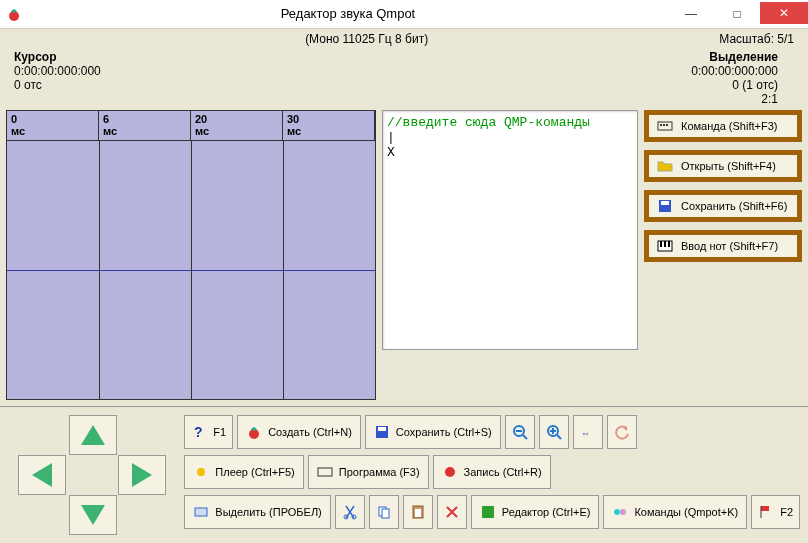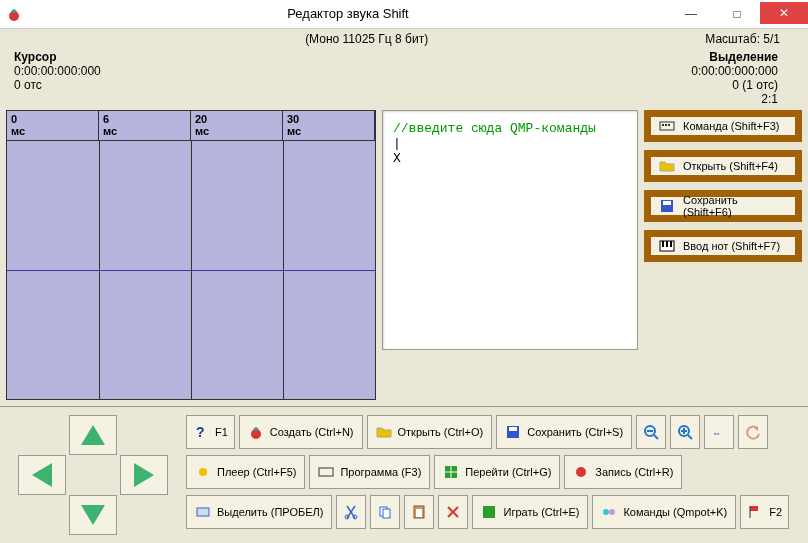--- a/index.html
+++ b/index.html
@@ -5,44 +5,44 @@
 * { box-sizing: border-box; margin: 0; padding: 0; }
 body { font-family: "Segoe UI", Tahoma, sans-serif; font-size: 12px; background: #fff; width: 808px; height: 543px; overflow: hidden; display: flex; flex-direction: column; }
 .titlebar { height: 30px; background: #fff; border-bottom: 1px solid #ccc; display: flex; align-items: center; padding-left: 6px; }
 .titlebar .app-icon { width: 16px; height: 16px; margin-right: 6px; }
 .titlebar .title { flex: 1; text-align: center; font-size: 13px; }
 .titlebar .win-btns { display: flex; }
 .win-btn { width: 46px; height: 24px; display: flex; align-items: center; justify-content: center; font-size: 12px; }
 .win-btn.close { background: #e04343; color: #fff; width: 48px; height: 22px; }
 .win-btn.min, .win-btn.max { color: #333; }
 
-.info-row { height: 22px; background: #eae7d7; display: flex; align-items: center; font-size: 12px; padding: 0 28px; }
+.info-row { height: 22px; background: #eae7d7; display: flex; align-items: center; font-size: 12px; padding: 0 14px; }
 .info-row .center { flex: 1; text-align: center; }
 .info-row .right { text-align: right; }
 
 .status-row { background: #eae7d7; display: flex; padding: 0 30px 4px 14px; font-size: 12px; }
 .status-col { display: flex; flex-direction: column; }
 .status-row .spacer { flex: 1; }
 .status-col.right { text-align: left; align-items: flex-end; }
 .status-col .bold { font-weight: bold; }
 
 .main-area { flex: 1; background: #eae7d7; display: flex; padding: 0 6px 6px 6px; gap: 6px; }
 .waveform { width: 370px; height: 290px; background: #b7b5de; border: 1px solid #333; position: relative; }
 .waveform .ruler { height: 30px; background: #b7b5de; border-bottom: 1px solid #333; display: flex; }
 .waveform .ruler-cell { border-right: 1px solid #333; padding: 2px 4px; font-size: 11px; font-weight: bold; color: #000; width: 25%; }
 .waveform .track { height: 258px; position: relative; }
 .waveform .track .hline { position: absolute; left: 0; right: 0; top: 50%; border-top: 1px solid #333aa0; }
 .waveform .track .vline { position: absolute; top: 0; bottom: 0; border-left: 1px solid #333; }
 
 .center-panel { flex: 1; display: flex; gap: 6px; }
-.code-editor { flex: 1; background: #fff; border: 1px solid #999; padding: 10px; font-family: "Courier New", monospace; font-size: 13px; white-space: pre; color: #000; height: 240px; box-shadow: inset 1px 1px 2px rgba(0,0,0,.15); }
+.code-editor { flex: 1; background: #fff; border: 1px solid #999; padding: 4px; font-family: "Courier New", monospace; font-size: 13px; white-space: pre; color: #000; height: 240px; box-shadow: inset 1px 1px 2px rgba(0,0,0,.15); }
 .code-editor .comment { color: #009900; }
 
 .side-buttons { width: 158px; display: flex; flex-direction: column; gap: 8px; }
-.side-btn { height: 32px; background: #f5f2e3; border: 7px solid #a16207; display: flex; align-items: center; padding: 0 8px; gap: 8px; font-size: 11px; cursor: pointer; }
+.side-btn { height: 32px; background: #f5f2e3; border: 5px solid #a16207; display: flex; align-items: center; padding: 0 8px; gap: 8px; font-size: 11px; cursor: pointer; }
 .side-btn .ico { width: 16px; height: 16px; flex-shrink: 0; }
 
 .bottom-panel { height: 140px; background: #eae7d7; border-top: 1px solid #999; display: flex; padding: 8px; gap: 8px; }
 .dpad { width: 170px; height: 120px; position: relative; }
 .dpad .arrow-btn { width: 48px; height: 40px; background: #f5f2e3; border: 1px solid #999; position: absolute; display: flex; align-items: center; justify-content: center; cursor: pointer; }
 .dpad .up { top: 0; left: 61px; }
 .dpad .down { bottom: 0; left: 61px; }
 .dpad .left { top: 40px; left: 10px; }
 .dpad .right { top: 40px; right: 10px; }
 
@@ -64,21 +64,21 @@
 </head>
 <body>
 
 <div class="titlebar">
   <span class="app-icon">
     <svg class="tomato" width="16" height="16" viewBox="0 0 16 16">
         <circle class="body" cx="8" cy="10" r="5"></circle>
         <path class="leaf" d="M5 5 L8 3 L11 5 L8 7 Z"></path>
       </svg>
   </span>
-  <div class="title">Редактор звука Shift</div>
+  <div class="title">Редактор звука Qmpot</div>
   <div class="win-btns">
     <div class="win-btn min">—</div>
     <div class="win-btn max">□</div>
     <div class="win-btn close">✕</div>
   </div>
 </div>
 
 <div class="info-row">
   <div></div>
   <div class="center">(Моно 11025 Гц 8 бит)</div>
@@ -184,26 +184,20 @@
         </div>
       <div class="tb-btn">
           <span class="ico"><svg class="tomato" width="16" height="16">
               <circle class="body" cx="8" cy="10" r="5"></circle>
               <path class="leaf" d="M5 5 L8 3 L11 5 L8 7 Z"></path>
             </svg></span>
           <span>Создать (Ctrl+N)</span>
         </div>
       <div class="tb-btn">
           <span class="ico"><svg width="16" height="16">
-              <path d="M1 4h5l2 2h7v7H1z" fill="#e8c100" stroke="#aa8"></path>
-            </svg></span>
-          <span>Открыть (Ctrl+O)</span>
-        </div>
-      <div class="tb-btn">
-          <span class="ico"><svg width="16" height="16">
               <rect x="2" y="2" width="12" height="12" fill="#3355cc"></rect>
               <rect x="4" y="3" width="8" height="4" fill="#fff"></rect>
             </svg></span>
           <span>Сохранить (Ctrl+S)</span>
         </div>
       <div class="tb-btn small">
           <span class="ico"><svg width="16" height="16">
               <circle cx="7" cy="7" r="5" fill="none" stroke="#2277cc" stroke-width="2"></circle>
               <line x1="11" y1="11" x2="15" y2="15" stroke="#2277cc" stroke-width="2"></line>
               <line x1="4" y1="7" x2="10" y2="7" stroke="#2277cc" stroke-width="2"></line>
@@ -238,28 +232,20 @@
           <span>Плеер (Ctrl+F5)</span>
         </div>
       <div class="tb-btn">
           <span class="ico"><svg width="16" height="16">
               <rect x="1" y="4" width="14" height="8" fill="none" stroke="#333"></rect>
             </svg></span>
           <span>Программа (F3)</span>
         </div>
       <div class="tb-btn">
           <span class="ico"><svg width="16" height="16">
-              <rect x="2" y="2" width="12" height="12" fill="#2a9d2a"></rect>
-              <line x1="2" y1="8" x2="14" y2="8" stroke="#fff"></line>
-              <line x1="8" y1="2" x2="8" y2="14" stroke="#fff"></line>
-            </svg></span>
-          <span>Перейти (Ctrl+G)</span>
-        </div>
-      <div class="tb-btn">
-          <span class="ico"><svg width="16" height="16">
               <circle cx="8" cy="8" r="5" fill="#d33"></circle>
             </svg></span>
           <span>Запись (Ctrl+R)</span>
         </div>
     </div>
 
     <div class="btn-row">
       <div class="tb-btn">
           <span class="ico"><svg width="16" height="16">
               <rect x="2" y="4" width="12" height="8" fill="#cde" stroke="#36c"></rect>
@@ -287,21 +273,21 @@
         </div>
       <div class="tb-btn small">
           <span class="ico"><svg width="16" height="16">
               <path d="M3 3l10 10M13 3l-10 10" stroke="#d33" stroke-width="2"></path>
             </svg></span>
         </div>
       <div class="tb-btn">
           <span class="ico"><svg width="16" height="16">
               <rect x="2" y="2" width="12" height="12" fill="#2a9d2a"></rect>
             </svg></span>
-          <span>Играть (Ctrl+E)</span>
+          <span>Редактор (Ctrl+E)</span>
         </div>
       <div class="tb-btn">
           <span class="ico"><svg width="16" height="16">
               <circle cx="5" cy="8" r="3" fill="#3cc"></circle>
               <circle cx="11" cy="8" r="3" fill="#c9c"></circle>
             </svg></span>
           <span>Команды (Qmpot+K)</span>
         </div>
       <div class="tb-btn small">
           <span class="ico"><svg width="16" height="16">

